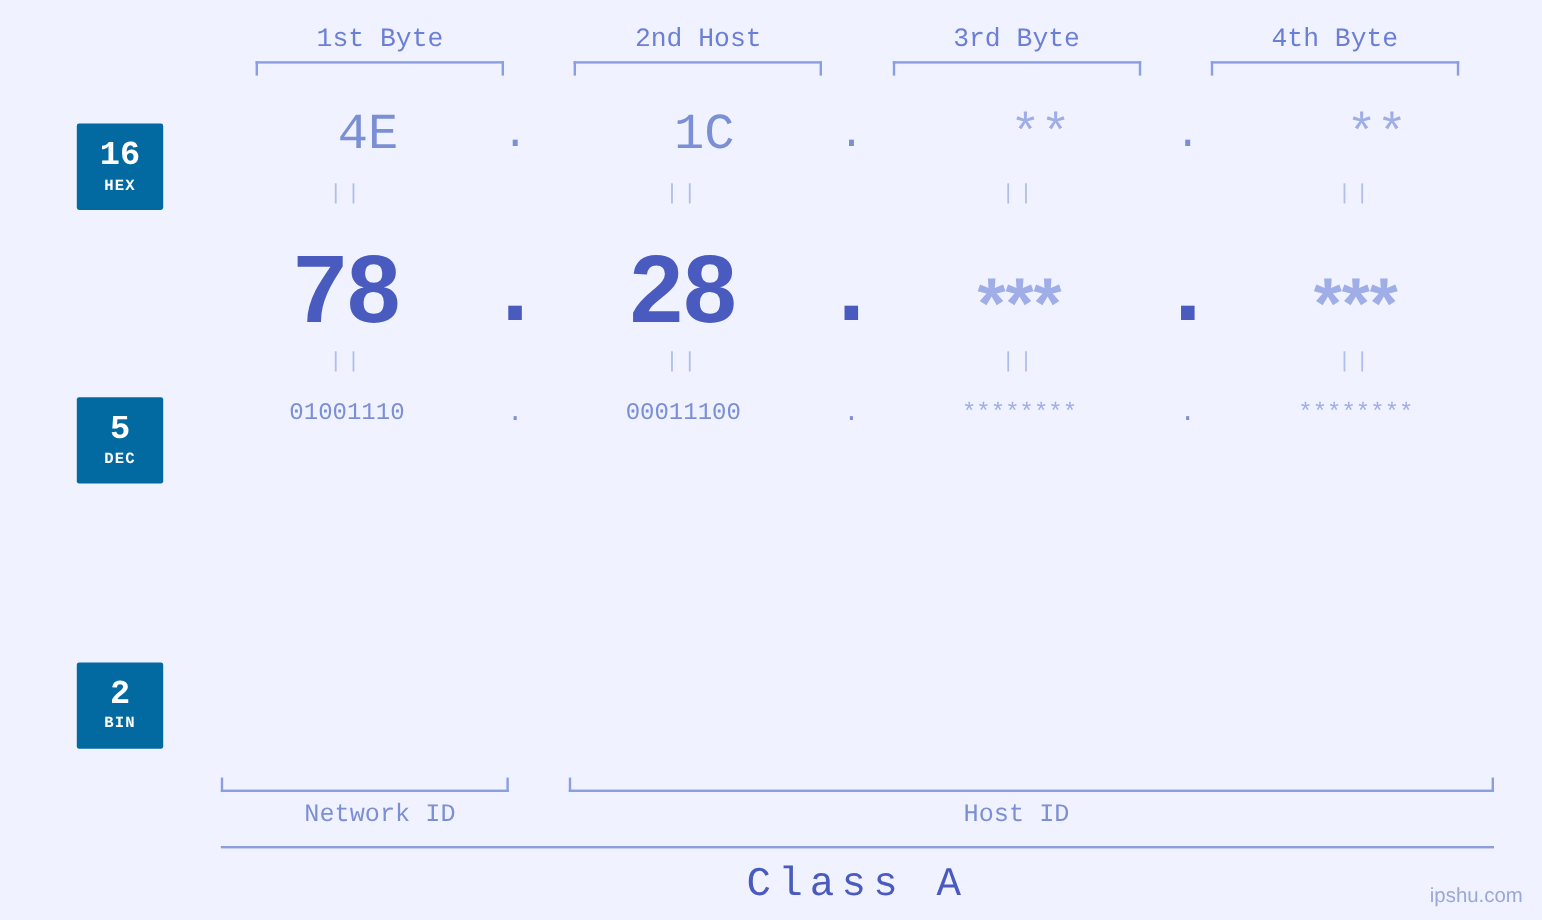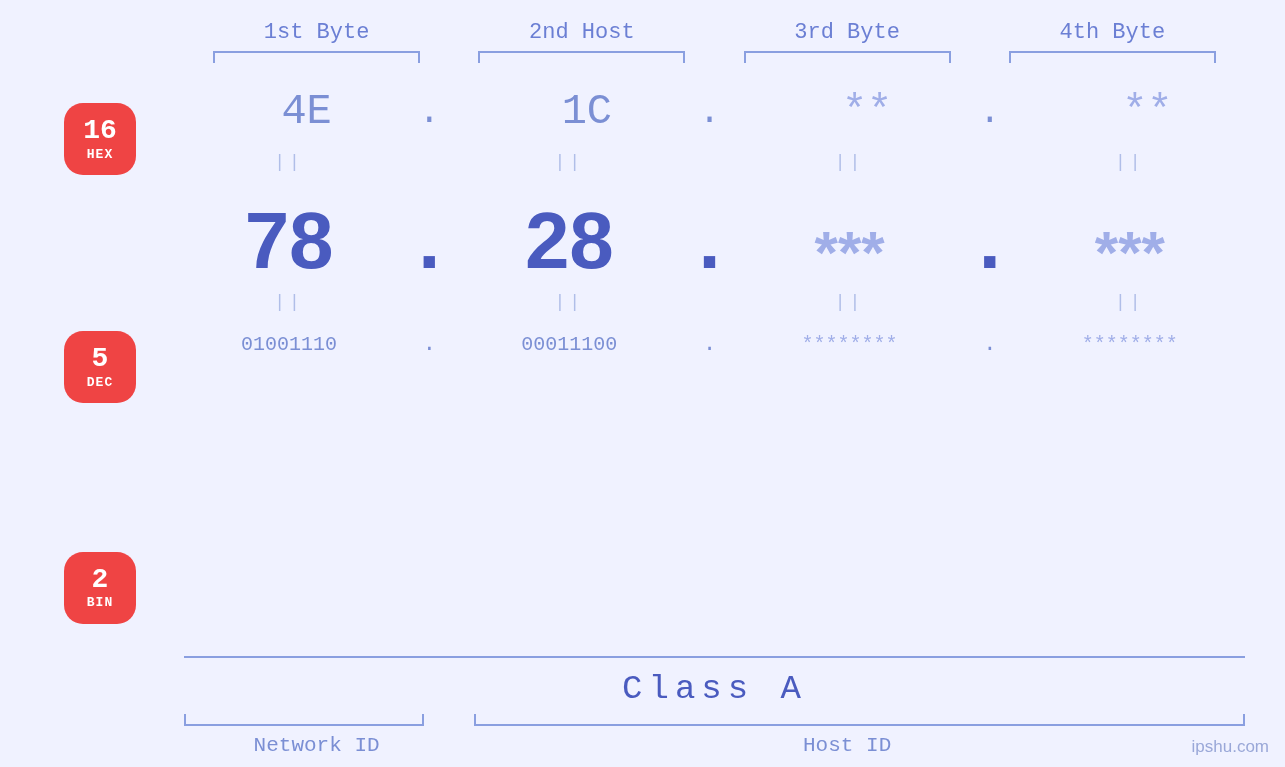--- a/index.html
+++ b/index.html
@@ -44,23 +44,23 @@
       display: flex;
       flex-direction: column;
       justify-content: space-around;
       width: 110px;
       flex-shrink: 0;
       padding-right: 10px;
       gap: 0;
     }
 
     .badge {
-      background: #ef4444;
+      background: #0369a1;
       color: white;
-      border-radius: 19px;
+      border-radius: 2px;
       width: 72px;
       height: 72px;
       display: flex;
       flex-direction: column;
       align-items: center;
       justify-content: center;
       font-weight: bold;
     }
 
     .badge-number {
@@ -344,35 +344,35 @@
             <span class="bin-dot">.</span>
           </div>
         <div class="cell">
             <span class="bin-value masked">********</span>
           </div>
       </div>
 
     </div>
   </div>
 
-  <div style="width:100%; margin-top:14px; padding-left:120px;">
-    <div style="width:100%; height:2px; background:#8a9fe0; margin-bottom:12px;"></div>
-    <div style="text-align:center; color:#4a5bbf; font-size:34px; font-family:'Courier New',Courier,monospace; letter-spacing:6px;">Class A</div>
-  </div>
-
   <div style="width:100%; padding-left:120px; margin-top:6px;">
     <div style="display:flex; align-items:flex-end; width:100%;">
 
       <div style="width:calc(25% - 25px); height:12px; border:2px solid #8a9fe0; border-top:none;"></div>
       <div style="width:50px;"></div>
 
       <div style="flex:1; height:12px; border:2px solid #8a9fe0; border-top:none;"></div>
     </div>
 
     <div style="display:flex; width:100%; margin-top:8px;">
       <div style="width:25%; text-align:center; color:#7b8fd4; font-size:21px; font-family:'Courier New',Courier,monospace;">Network ID</div>
       <div style="flex:1; text-align:center; color:#7b8fd4; font-size:21px; font-family:'Courier New',Courier,monospace;">Host ID</div>
     </div>
   </div>
 
+  <div style="width:100%; margin-top:14px; padding-left:120px;">
+    <div style="width:100%; height:2px; background:#8a9fe0; margin-bottom:12px;"></div>
+    <div style="text-align:center; color:#4a5bbf; font-size:34px; font-family:'Courier New',Courier,monospace; letter-spacing:6px;">Class A</div>
+  </div>
+
   <div class="watermark">ipshu.com</div>
 
 </div>
 
 </body></html>

